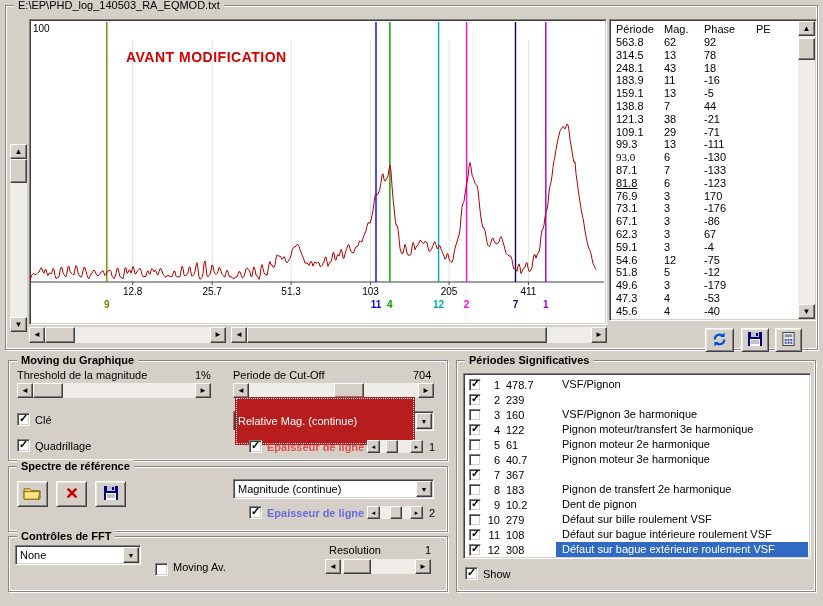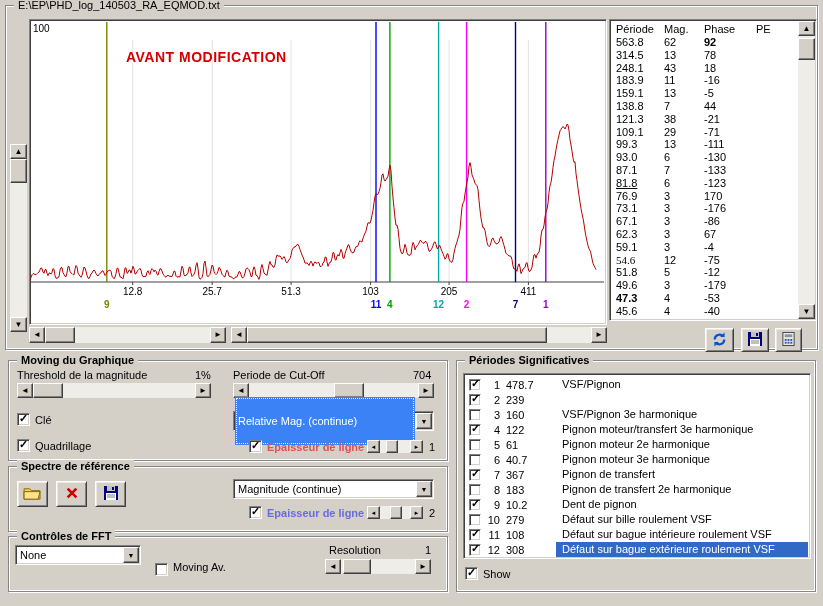--- a/index.html
+++ b/index.html
@@ -24,21 +24,21 @@
   .sbh .sb-thumb{top:0;bottom:0}
   .sbv .sb-thumb{left:0;right:0}
   .mini{height:13px}
   .mini .sb-btn{width:13px;font-size:6px}
   
   .cb{display:inline-block;width:13px;height:13px;background:#fff;border:1px solid;border-color:#808080 #fff #fff #808080;box-shadow:inset 1px 1px 0 #404040, inset -1px -1px 0 #d4d0c8;position:relative;vertical-align:middle;flex:none}
   .cb.checked::after{content:"\2713";position:absolute;left:1px;top:-2px;font-size:11px;font-weight:bold;color:#000}
   
   .combo{position:absolute;height:20px;background:#fff;border:1px solid;border-color:#808080 #fff #fff #808080;box-shadow:inset 1px 1px 0 #404040, inset -1px -1px 0 #d4d0c8;display:flex;align-items:center;cursor:pointer}
   .combo .ct{flex:1;padding:0 4px;white-space:nowrap;overflow:hidden;line-height:16px}
-  .combo .ct.hl{background:#3b82f6;color:#fff;outline:1px dotted #e8e8ff;outline-offset:-2px;margin:1px;padding:16px 3px}
+  .combo .ct.hl{background:#b91c1c;color:#fff;outline:1px dotted #e8e8ff;outline-offset:-2px;margin:1px;padding:16px 3px}
   .combo .dd{width:16px;height:16px;margin-right:1px;flex:none;background:#d4d0c8;border:1px solid;border-color:#fff #404040 #404040 #fff;box-shadow:inset -1px -1px 0 #808080;display:flex;align-items:center;justify-content:center;font-size:7px}
   .lbl{position:absolute;white-space:nowrap}
   
   #table-head,.trow{display:flex}
   #table-head span,.trow span{flex:none;padding-left:4px;white-space:nowrap;overflow:hidden}
   #table-head{height:14px;line-height:14px}
   .trow{height:12.8px;line-height:12.8px}
   
   .prow{display:flex;align-items:center;height:15px}
   .prow .cb{width:12px;height:12px;margin-left:3px}
@@ -127,21 +127,21 @@
         <div id="table-head">
             <span style="width: 48px;">Période</span>
             <span style="width: 40px;">Mag.</span>
             <span style="width: 52px;">Phase</span>
             <span style="width: 28px;">PE</span>
           </div>
         <div id="table-rows">
             <div class="trow">
               <span style="width: 48px;">563.8</span>
               <span style="width: 40px;">62</span>
-              <span style="width: 52px; font-weight: bold;">92</span>
+              <span style="width: 52px;">92</span>
               <span style="width: 28px;"></span>
             </div>
             <div class="trow">
               <span style="width: 48px;">314.5</span>
               <span style="width: 40px;">13</span>
               <span style="width: 52px;">78</span>
               <span style="width: 28px;"></span>
             </div>
             <div class="trow">
               <span style="width: 48px;">248.1</span>
@@ -179,21 +179,21 @@
               <span style="width: 52px;">-71</span>
               <span style="width: 28px;"></span>
             </div>
             <div class="trow">
               <span style="width: 48px;">99.3</span>
               <span style="width: 40px;">13</span>
               <span style="width: 52px;">-111</span>
               <span style="width: 28px;"></span>
             </div>
             <div class="trow">
-              <span style="width: 48px;">93.0</span>
+              <span style="width: 48px; font-family: Liberation Serif, serif;">93.0</span>
               <span style="width: 40px;">6</span>
               <span style="width: 52px;">-130</span>
               <span style="width: 28px;"></span>
             </div>
             <div class="trow">
               <span style="width: 48px;">87.1</span>
               <span style="width: 40px;">7</span>
               <span style="width: 52px;">-133</span>
               <span style="width: 28px;"></span>
             </div>
@@ -227,39 +227,39 @@
               <span style="width: 52px;">67</span>
               <span style="width: 28px;"></span>
             </div>
             <div class="trow">
               <span style="width: 48px;">59.1</span>
               <span style="width: 40px;">3</span>
               <span style="width: 52px;">-4</span>
               <span style="width: 28px;"></span>
             </div>
             <div class="trow">
-              <span style="width: 48px; font-family: Liberation Serif, serif;">54.6</span>
+              <span style="width: 48px;">54.6</span>
               <span style="width: 40px;">12</span>
               <span style="width: 52px;">-75</span>
               <span style="width: 28px;"></span>
             </div>
             <div class="trow">
               <span style="width: 48px;">51.8</span>
               <span style="width: 40px;">5</span>
               <span style="width: 52px;">-12</span>
               <span style="width: 28px;"></span>
             </div>
             <div class="trow">
               <span style="width: 48px;">49.6</span>
               <span style="width: 40px;">3</span>
               <span style="width: 52px;">-179</span>
               <span style="width: 28px;"></span>
             </div>
             <div class="trow">
-              <span style="width: 48px; font-weight: bold;">47.3</span>
+              <span style="width: 48px;">47.3</span>
               <span style="width: 40px;">4</span>
               <span style="width: 52px;">-53</span>
               <span style="width: 28px;"></span>
             </div>
             <div class="trow">
               <span style="width: 48px;">45.6</span>
               <span style="width: 40px;">4</span>
               <span style="width: 52px;">-40</span>
               <span style="width: 28px;"></span>
             </div>
@@ -443,21 +443,20 @@
           <div class="prow">
             <span class="cb"></span>
             <span class="pn">6</span>
             <span class="pv">40.7</span>
             <span class="pl">Pignon moteur 3e harmonique</span>
           </div>
           <div class="prow">
             <span class="cb checked"></span>
             <span class="pn">7</span>
             <span class="pv">367</span>
-            <span class="pl">Pignon de transfert</span>
           </div>
           <div class="prow">
             <span class="cb"></span>
             <span class="pn">8</span>
             <span class="pv">183</span>
             <span class="pl">Pignon de transfert 2e harmonique</span>
           </div>
           <div class="prow">
             <span class="cb checked"></span>
             <span class="pn">9</span>

